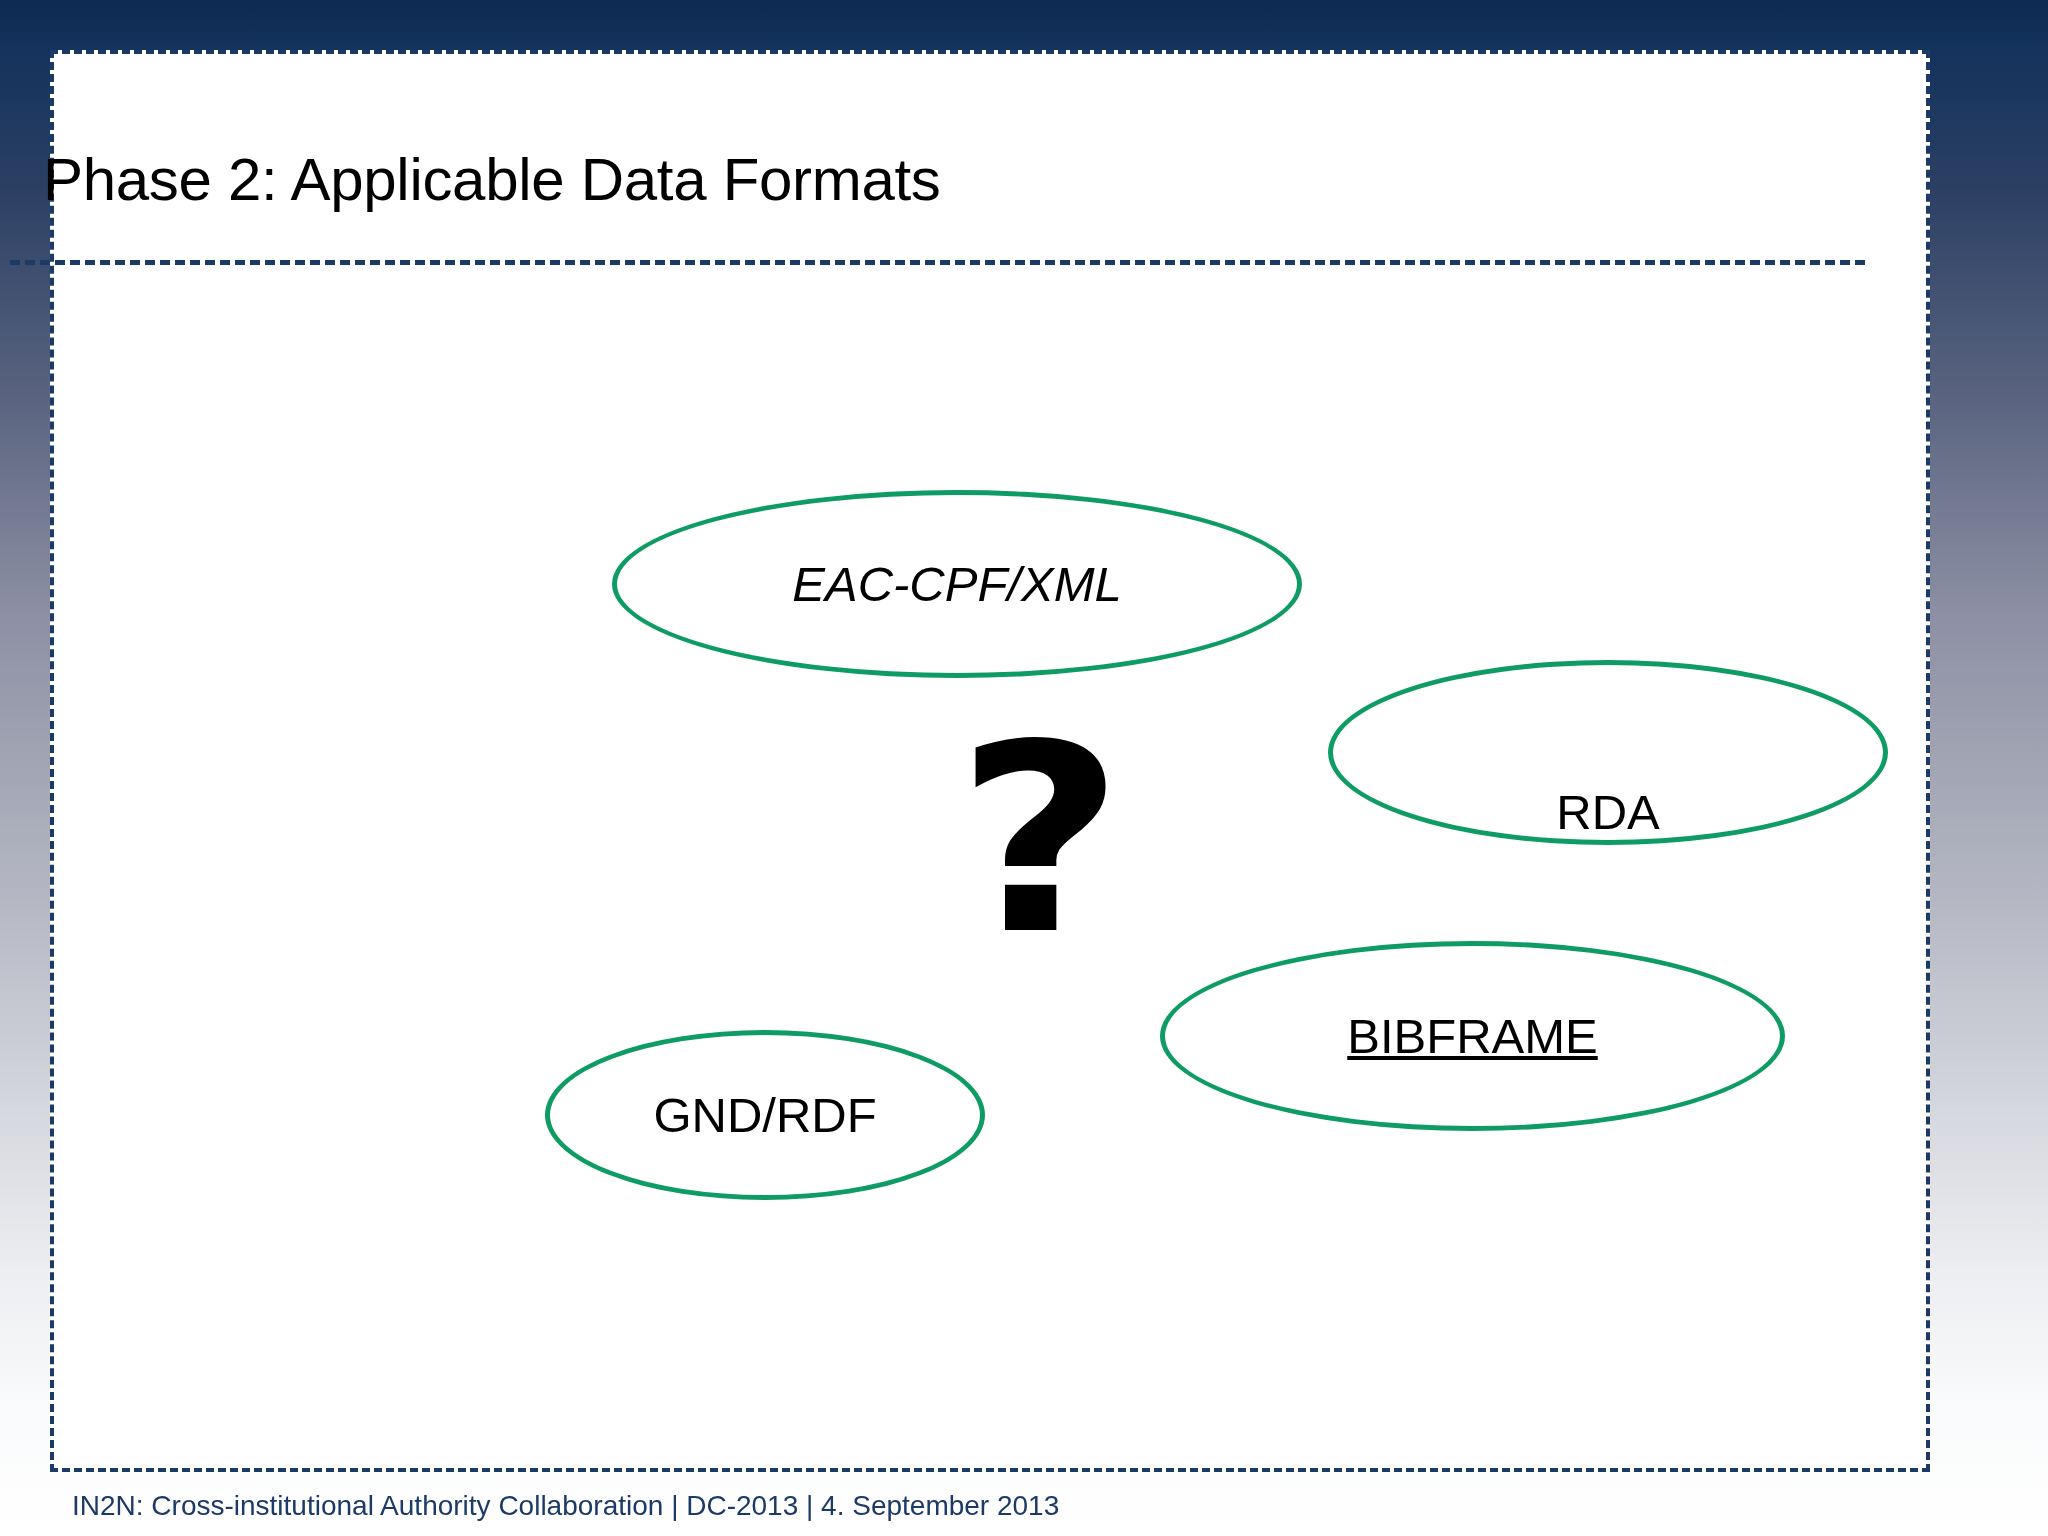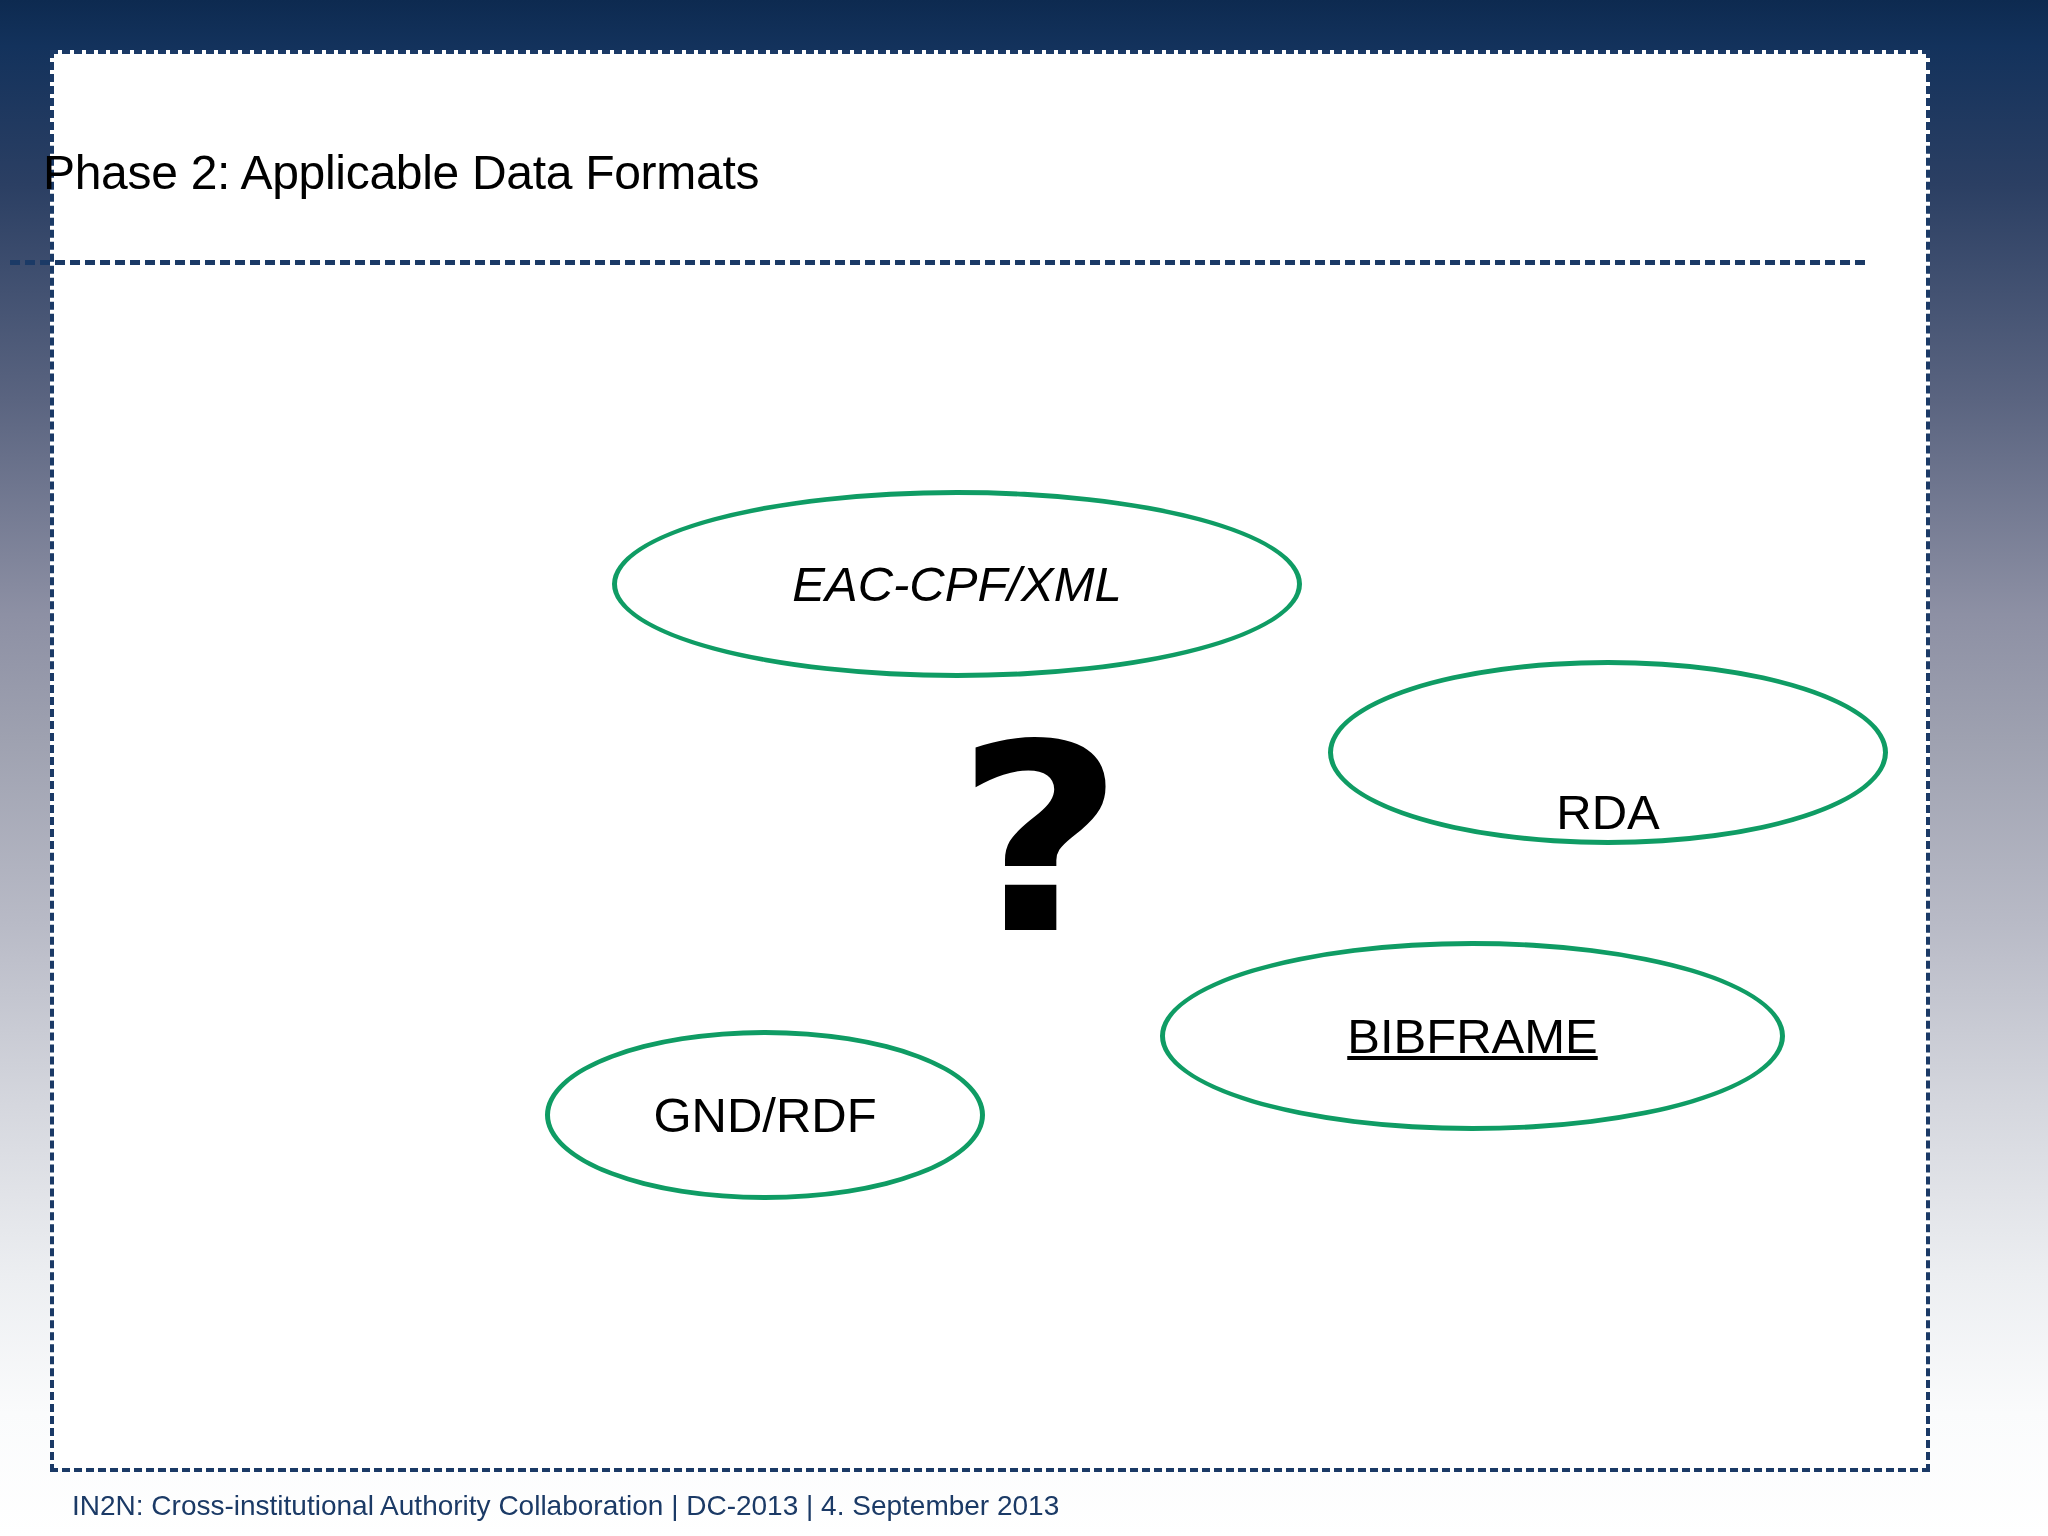--- a/index.html
+++ b/index.html
@@ -39,21 +39,21 @@
     box-sizing: border-box;
     background: #ffffff;
     border: 4px dashed #1b3a66;
   }
 
   
   #title {
     position: absolute;
     left: 43px;
     top: 145px;
-    font-size: 48px;
+    font-size: 60px;
     color: #000000;
     letter-spacing: -0.3px;
     white-space: nowrap;
   }
 
   
   #title-divider {
     position: absolute;
     left: 10px;
     top: 260px;

